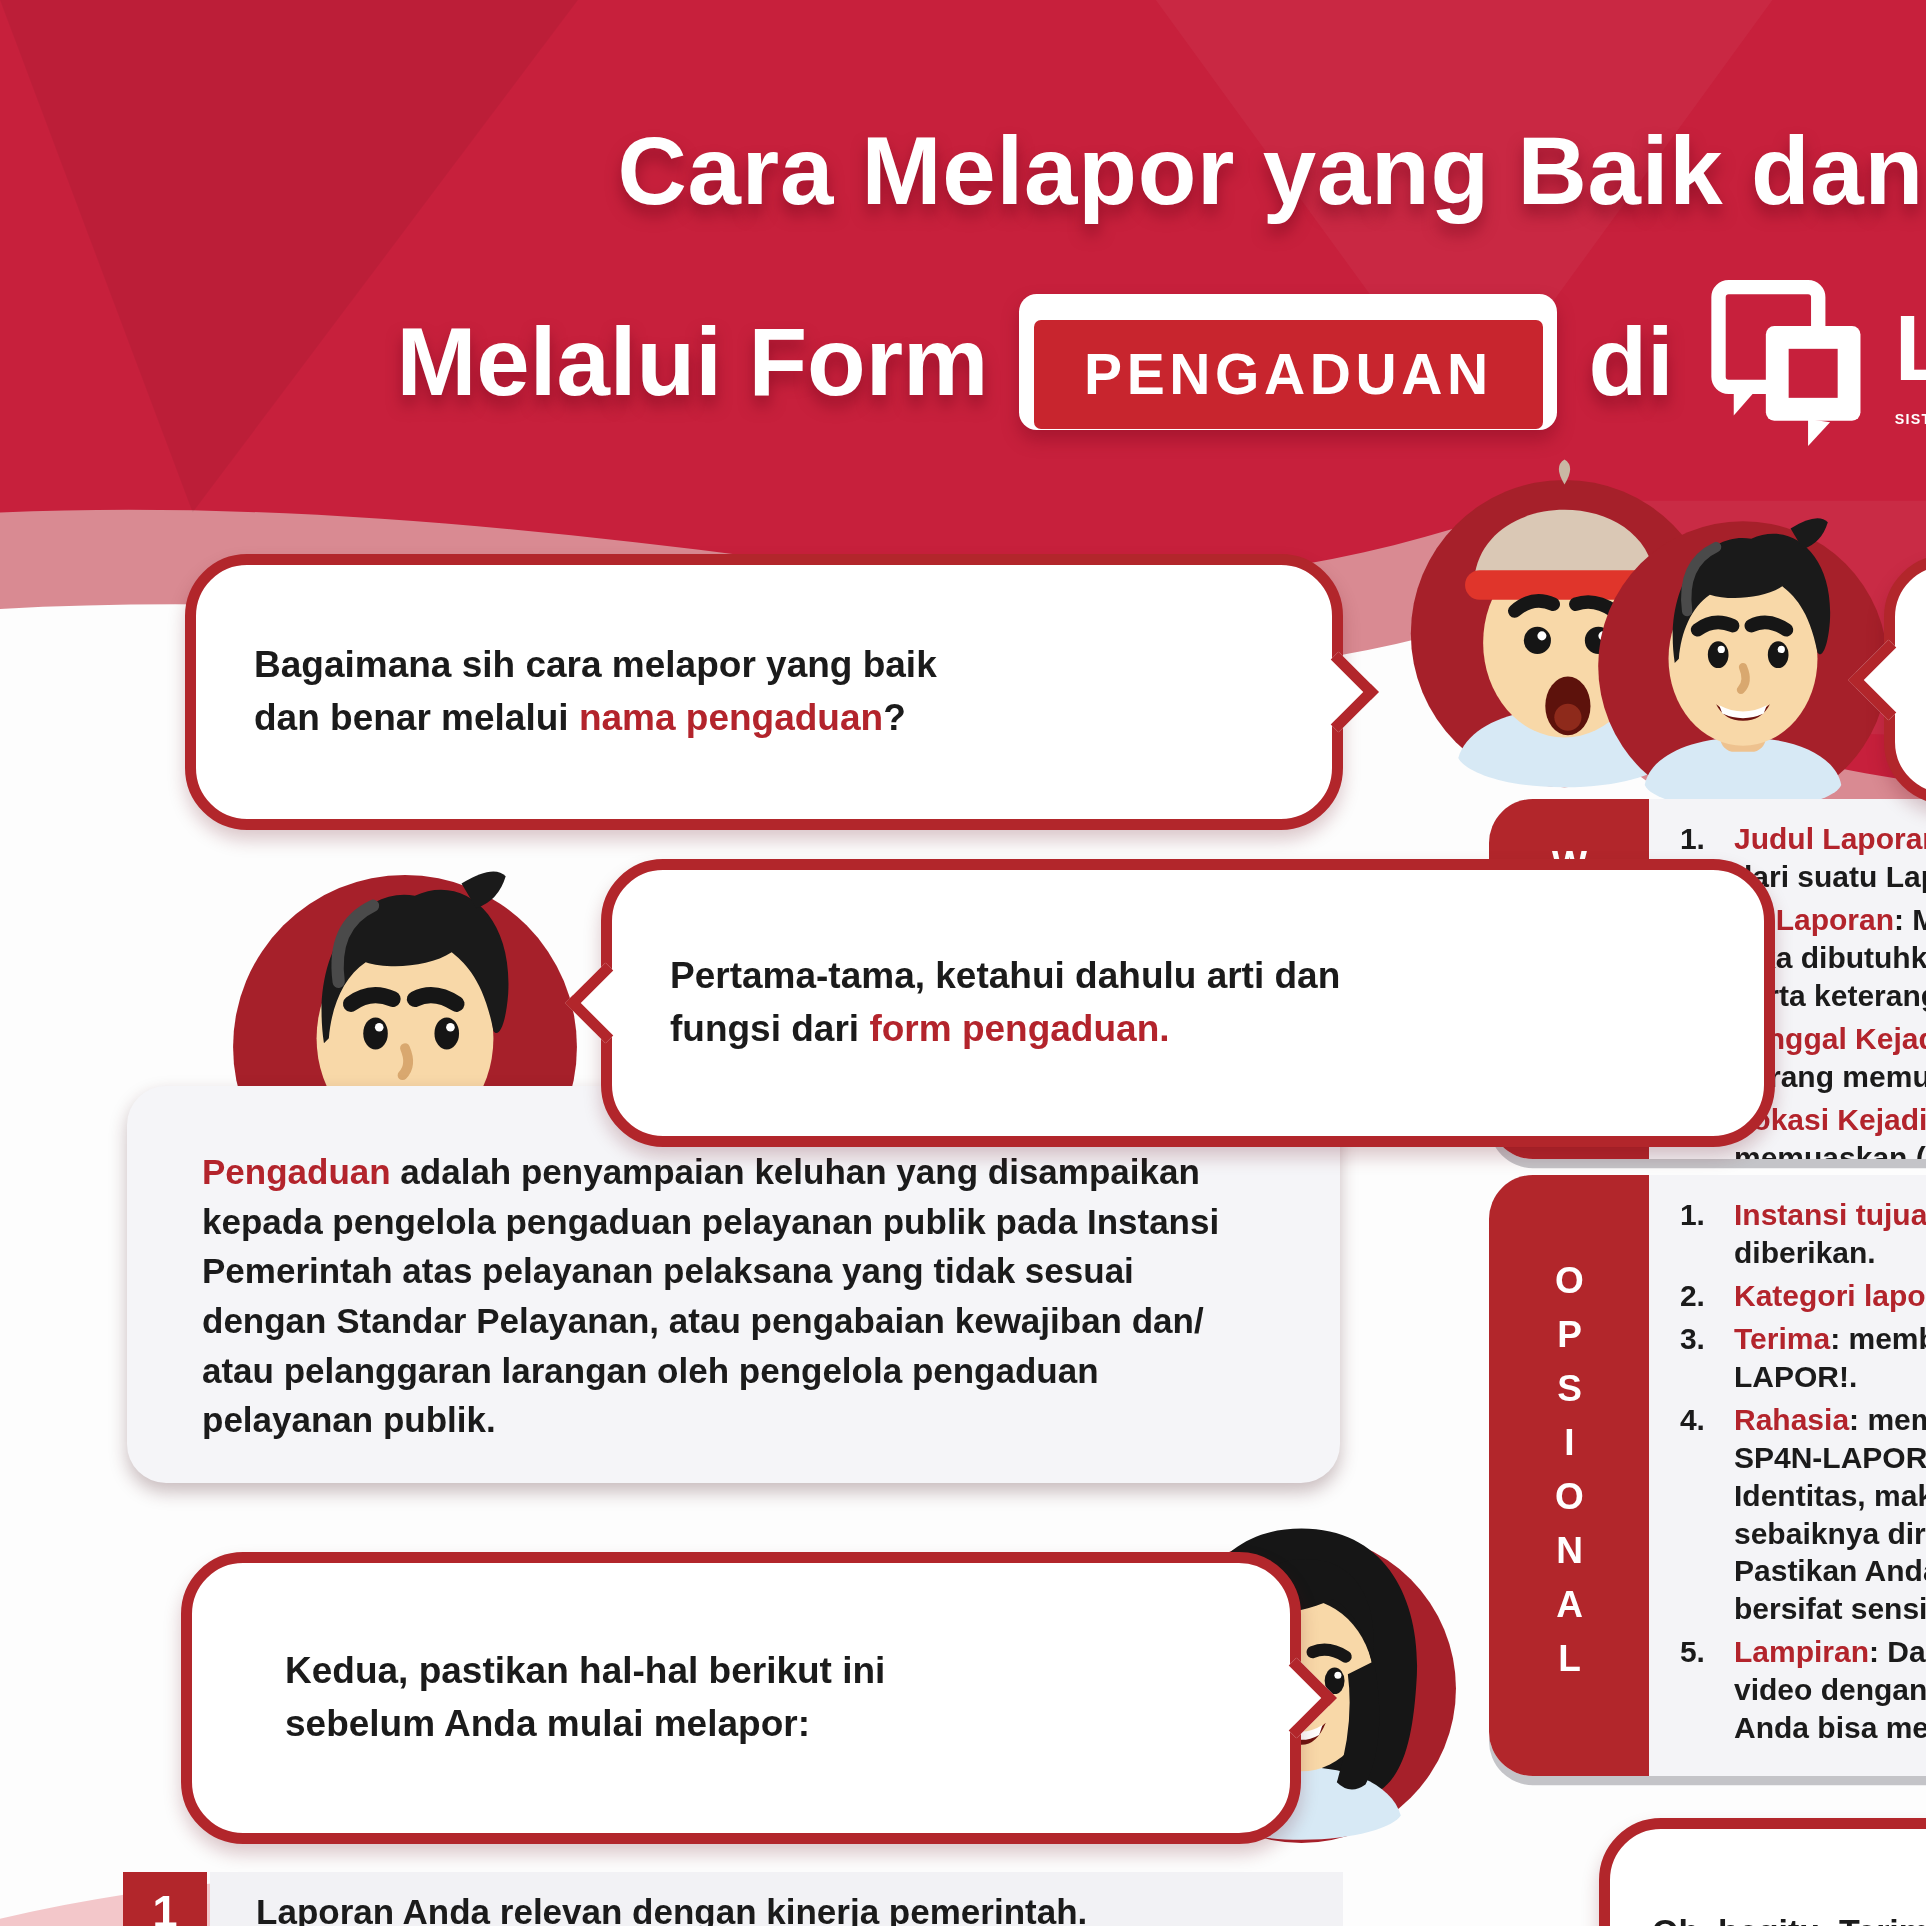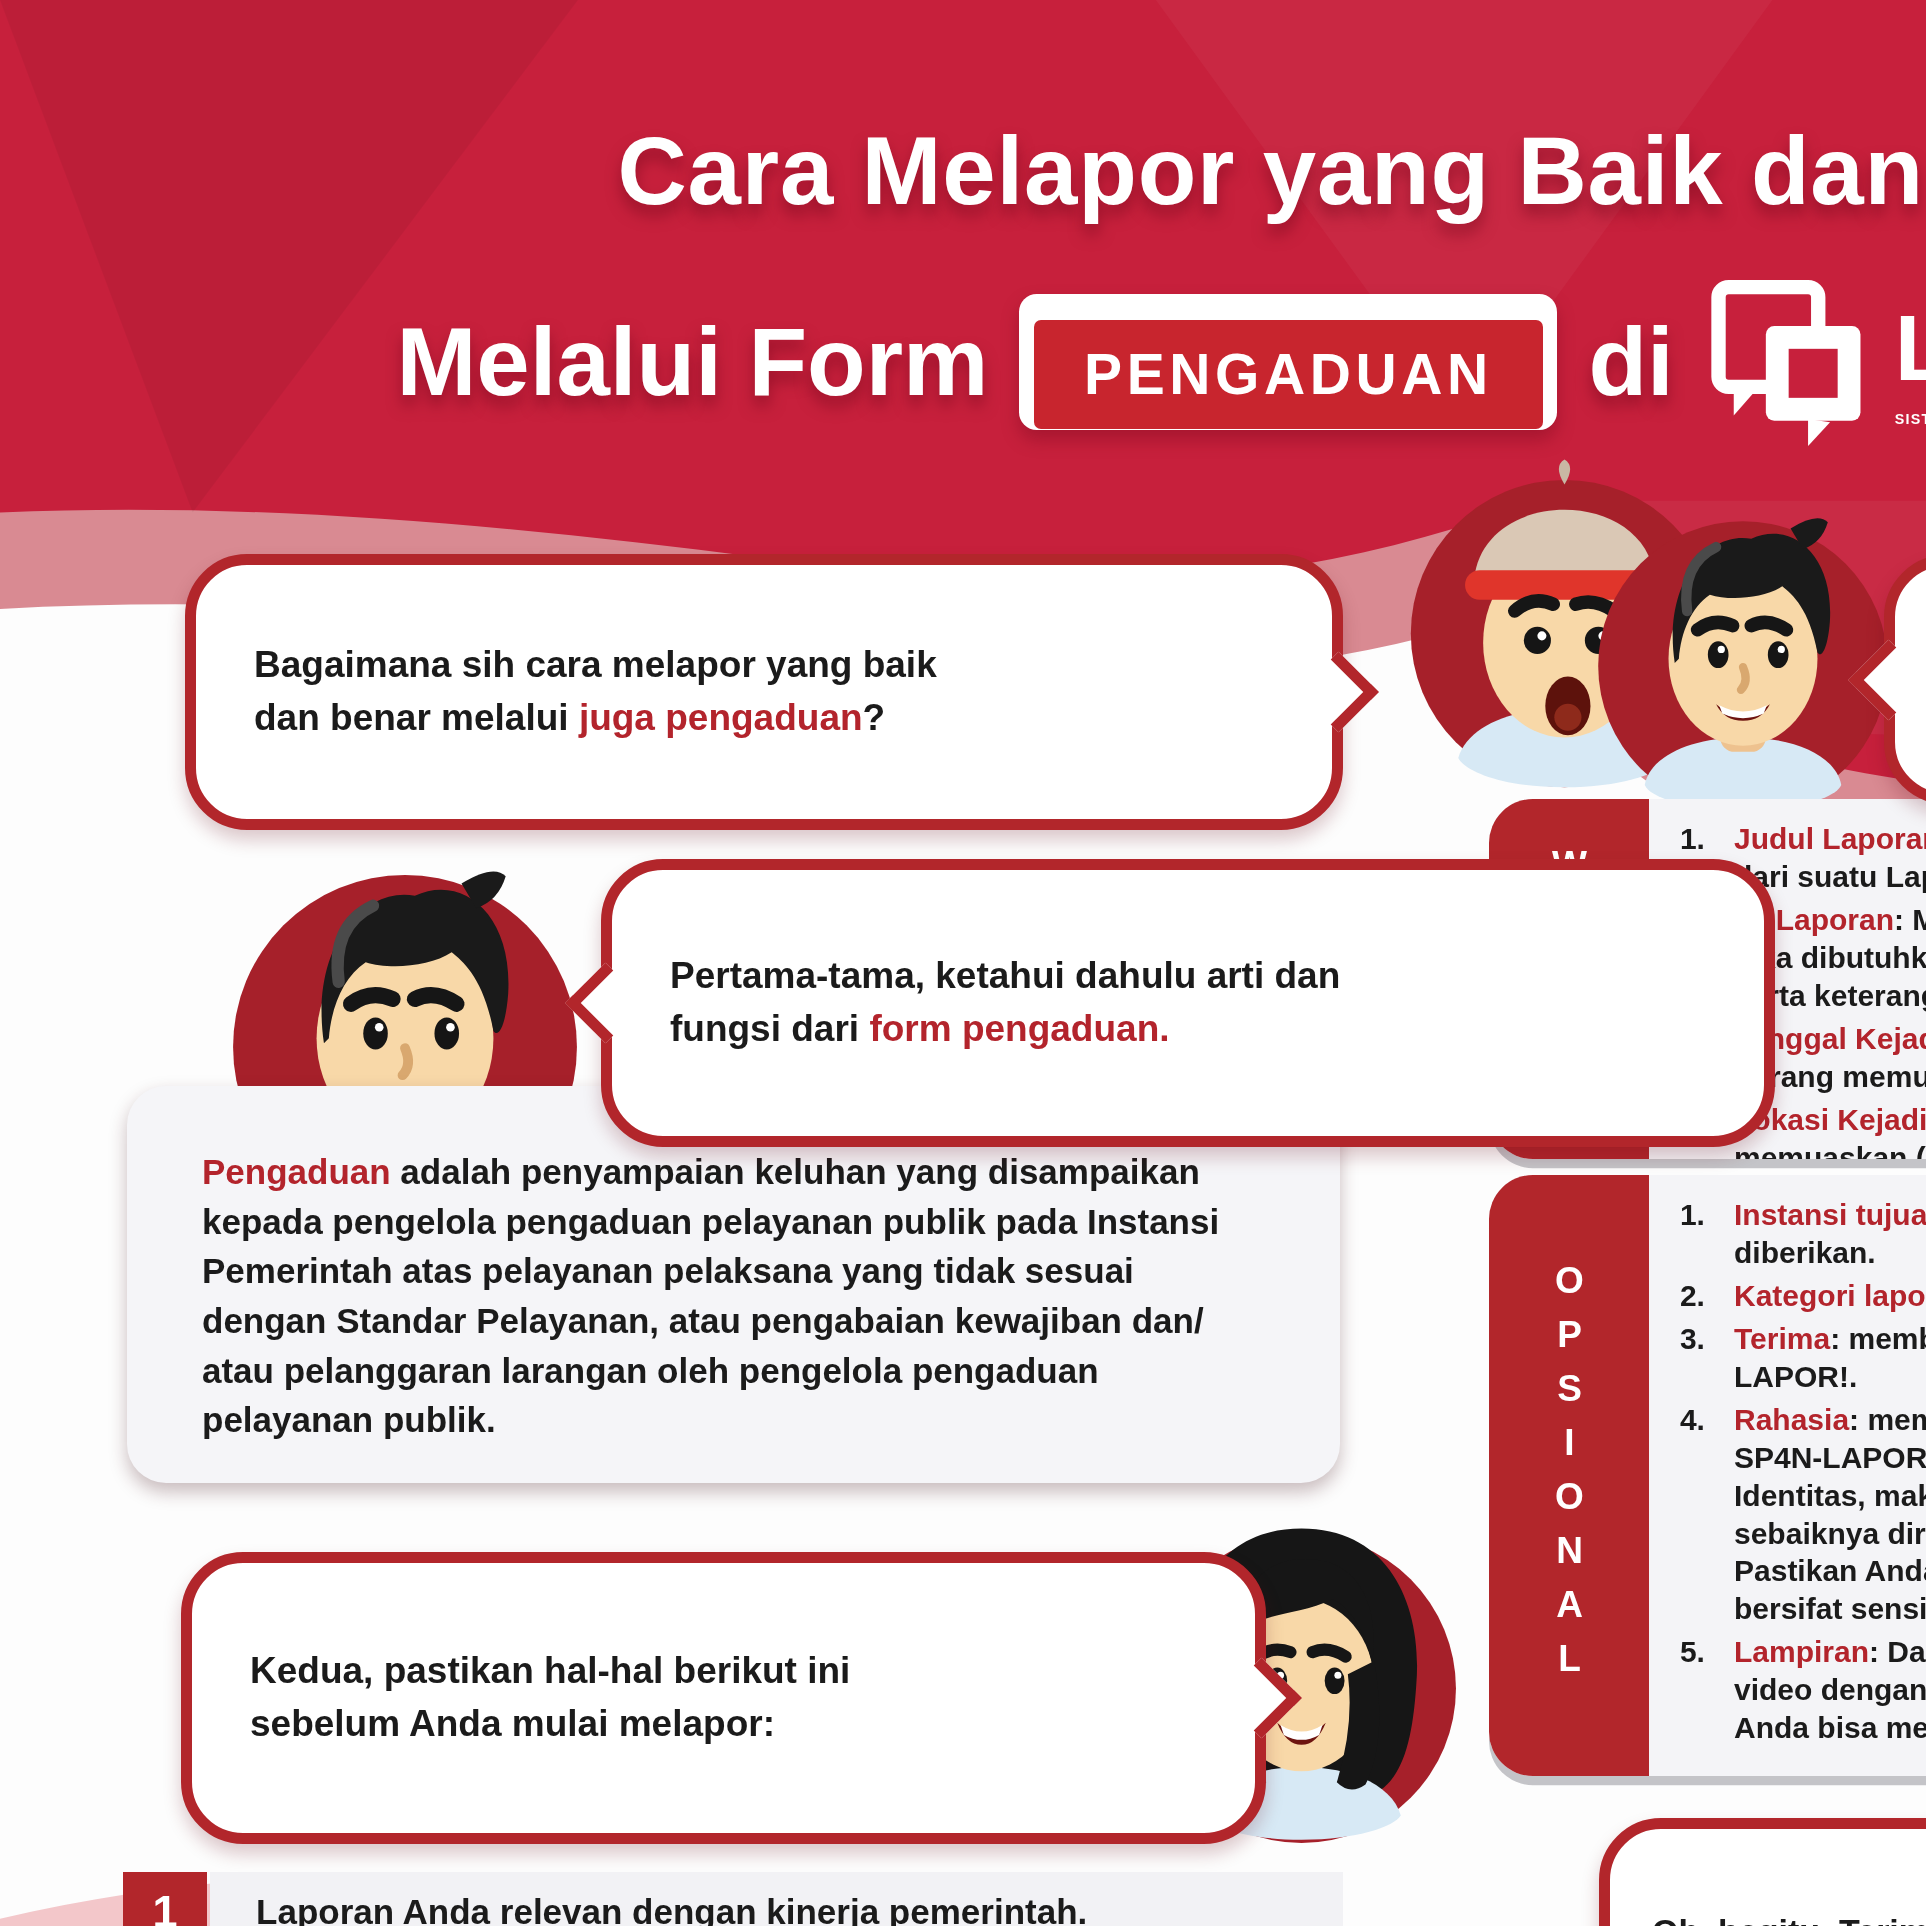--- a/index.html
+++ b/index.html
@@ -101,21 +101,21 @@
       </svg>
       <span class="logo-col">
         <span class="logo-name">LAPOR!</span>
         <span class="logo-sub">SISTEM PENGELOLAAN PENGADUAN PELAYANAN PUBLIK NASIONAL</span>
       </span>
     </span>
   </div>
 
   <div class="bubble" style="left:185px;top:539px;width:1136px;height:254px;margin-top:15px;">
     <div class="txt"><span>Bagaimana sih cara melapor yang baik
-dan benar melalui </span><span class="accent">juga pengaduan</span><span>?</span></div>
+dan benar melalui </span><span class="accent">nama pengaduan</span><span>?</span></div>
     <div class="tail tail-r"></div>
   </div>
 
   <div class="avatar" style="left:1395px;top:428px;width:339px;height:366px;">
     <svg viewBox="0 0 300 320" aria-hidden="true">
       <circle cx="150" cy="180" r="136" fill="#a6202a"></circle>
       <path d="M150,316 C95,316 62,302 56,290 C64,262 104,246 150,246 C196,246 236,262 244,290 C238,302 205,316 150,316 Z" fill="#d7e9f5"></path>
       <rect x="128" y="218" width="44" height="42" rx="14" fill="#eec28f"></rect>
       <ellipse cx="150" cy="188" rx="72" ry="84" fill="#f8d8a8"></ellipse>
       <path d="M70,132 C78,50 222,50 230,132 Z" fill="#dac8b5"></path>
@@ -161,21 +161,21 @@
 
   <div class="defbox">
     <p><span class="accent">Pengaduan</span><span> adalah penyampaian keluhan yang disampaikan
 kepada pengelola pengaduan pelayanan publik pada Instansi
 Pemerintah atas pelayanan pelaksana yang  tidak sesuai
 dengan Standar Pelayanan, atau pengabaian kewajiban dan/
 atau pelanggaran larangan oleh pengelola pengaduan
 pelayanan publik.</span></p>
   </div>
 
-  <div class="bubble" style="left:181px;top:1552px;width:1063px;height:270px;">
+  <div class="bubble" style="left:181px;top:1552px;width:1063px;height:270px;padding-left:35px;">
     <div class="txt">Kedua, pastikan hal-hal berikut ini
 sebelum Anda mulai melapor:</div>
     <div class="tail tail-r"></div>
   </div>
 
   <div class="avatar" style="left:1136px;top:1495px;width:331px;height:354px;">
     <svg viewBox="0 0 300 320" aria-hidden="true">
       <circle cx="150" cy="175" r="140" fill="#a6202a"></circle>
       <path d="M150,30 C70,30 40,100 46,172 C50,232 62,264 92,274 L208,274 C238,264 250,232 254,172 C260,100 230,30 150,30 Z" fill="#161616"></path>
       <rect x="130" y="214" width="40" height="40" rx="13" fill="#eec28f"></rect>

